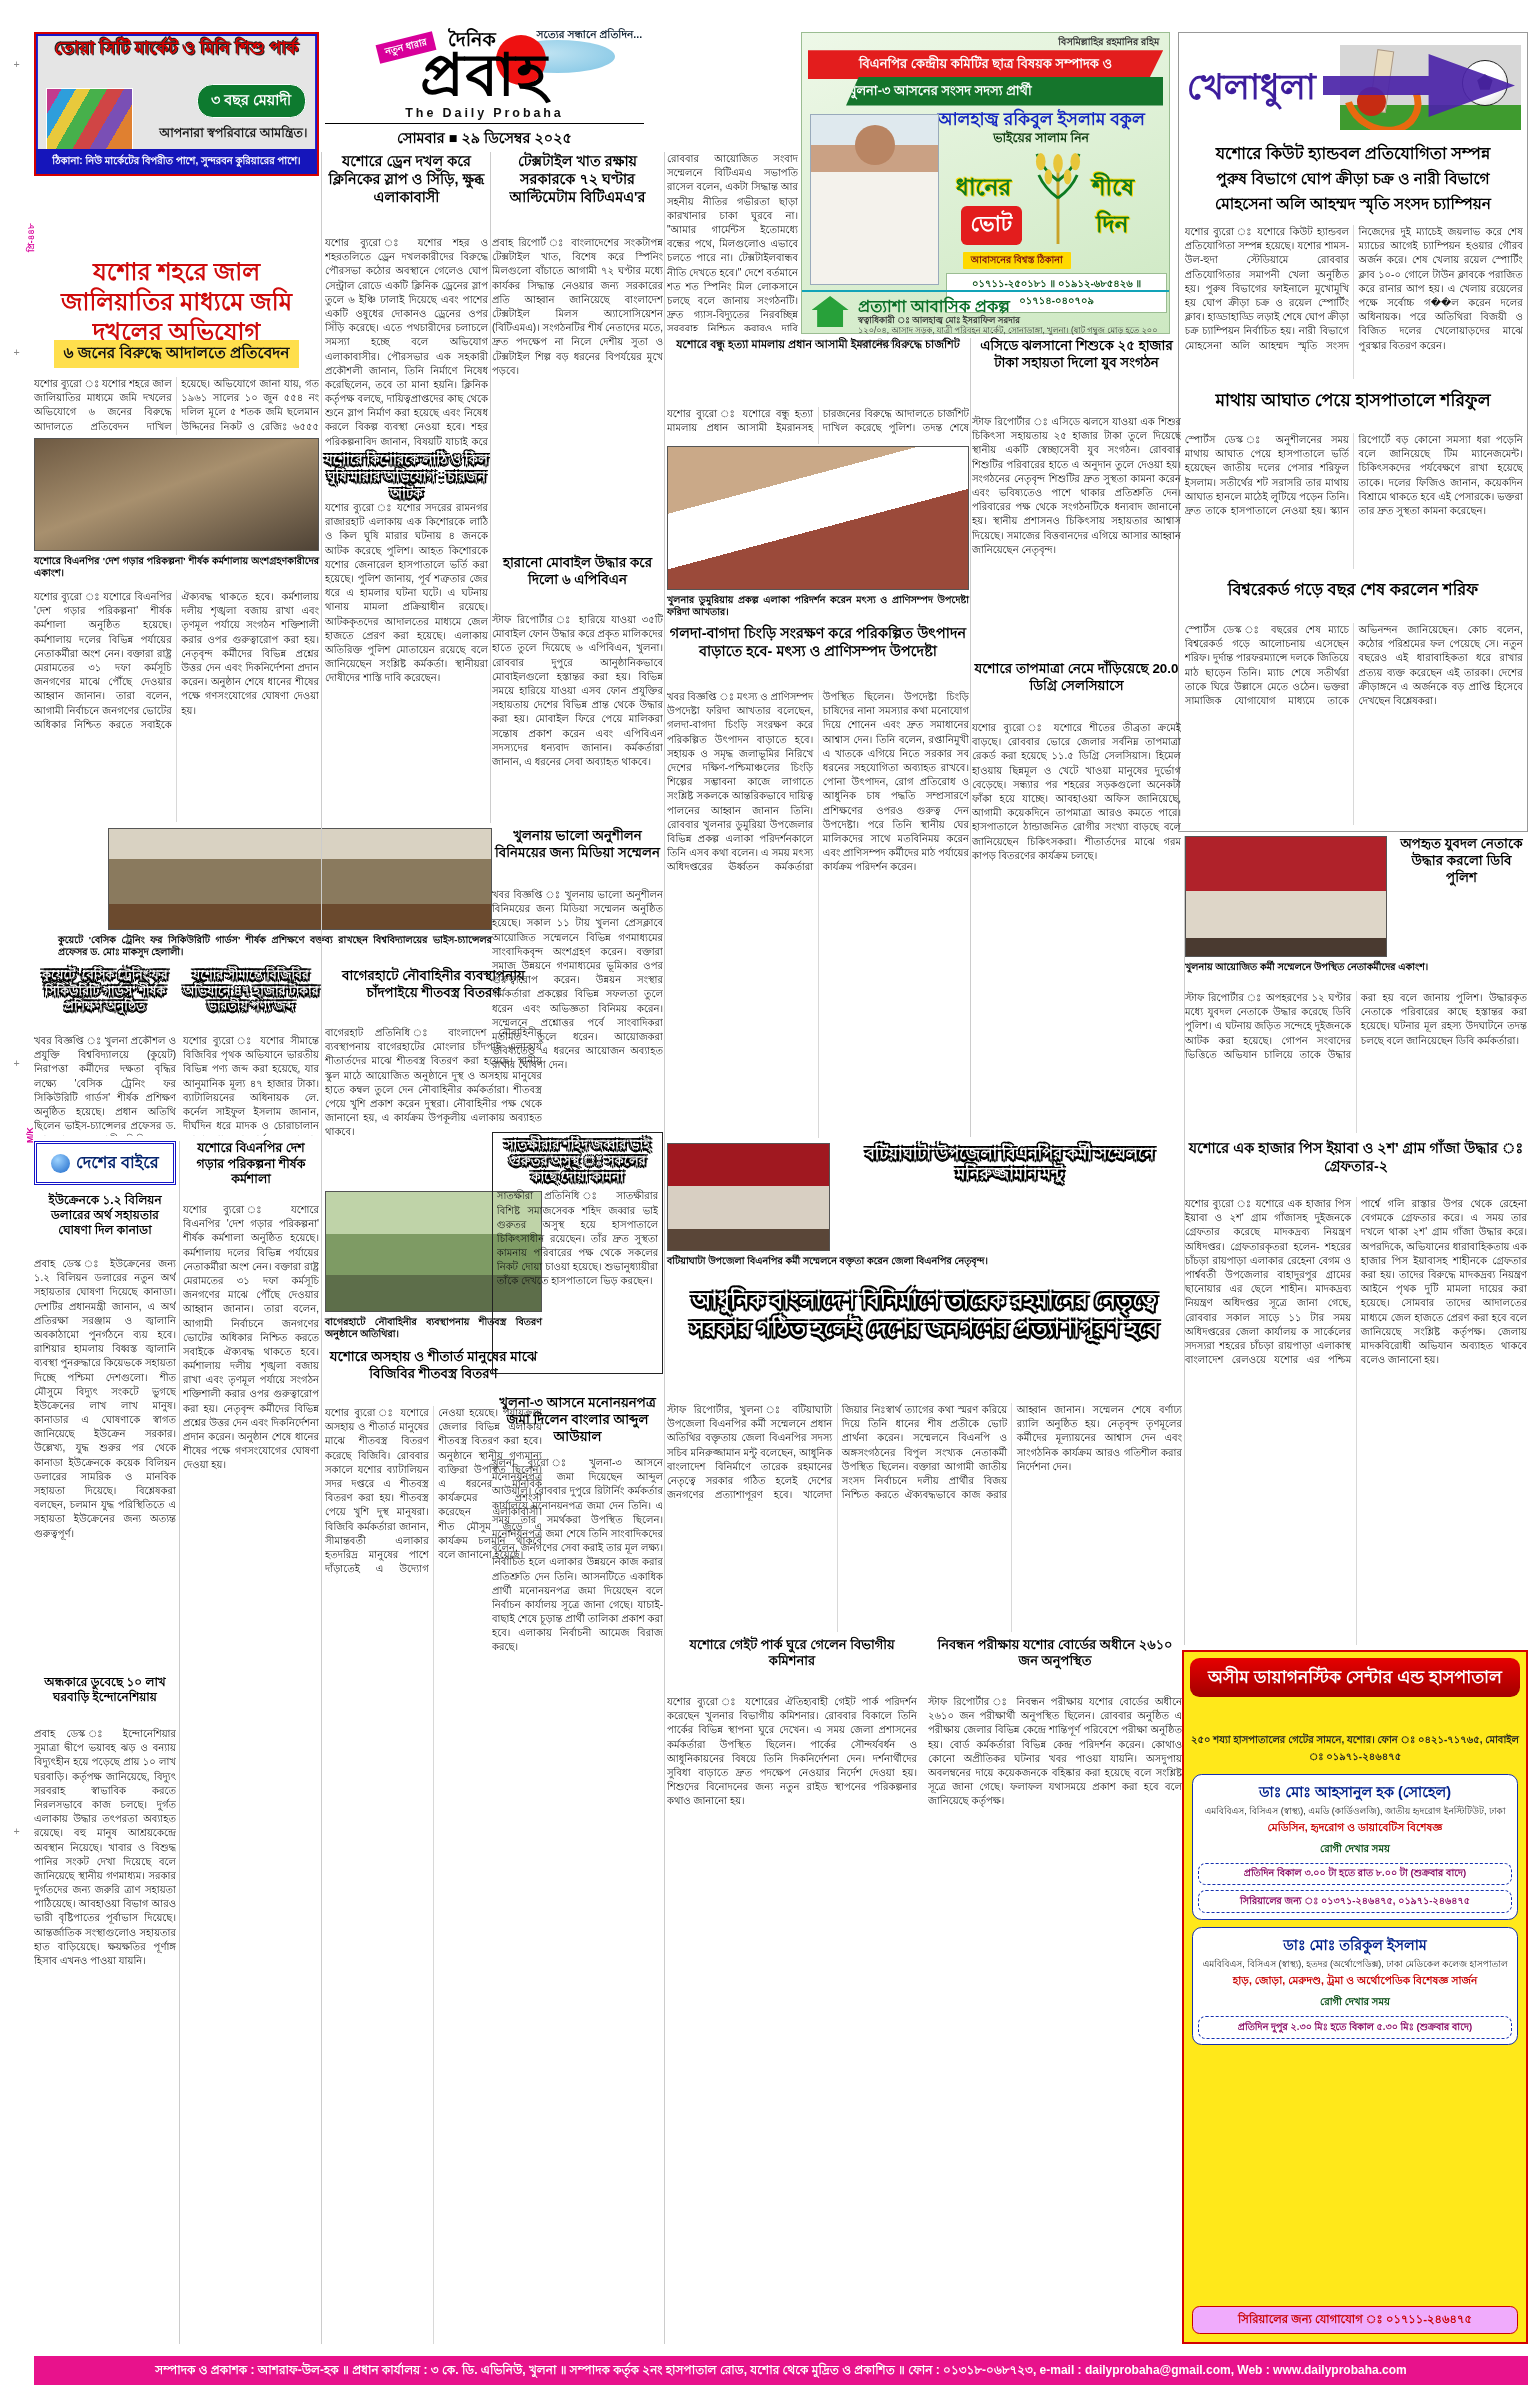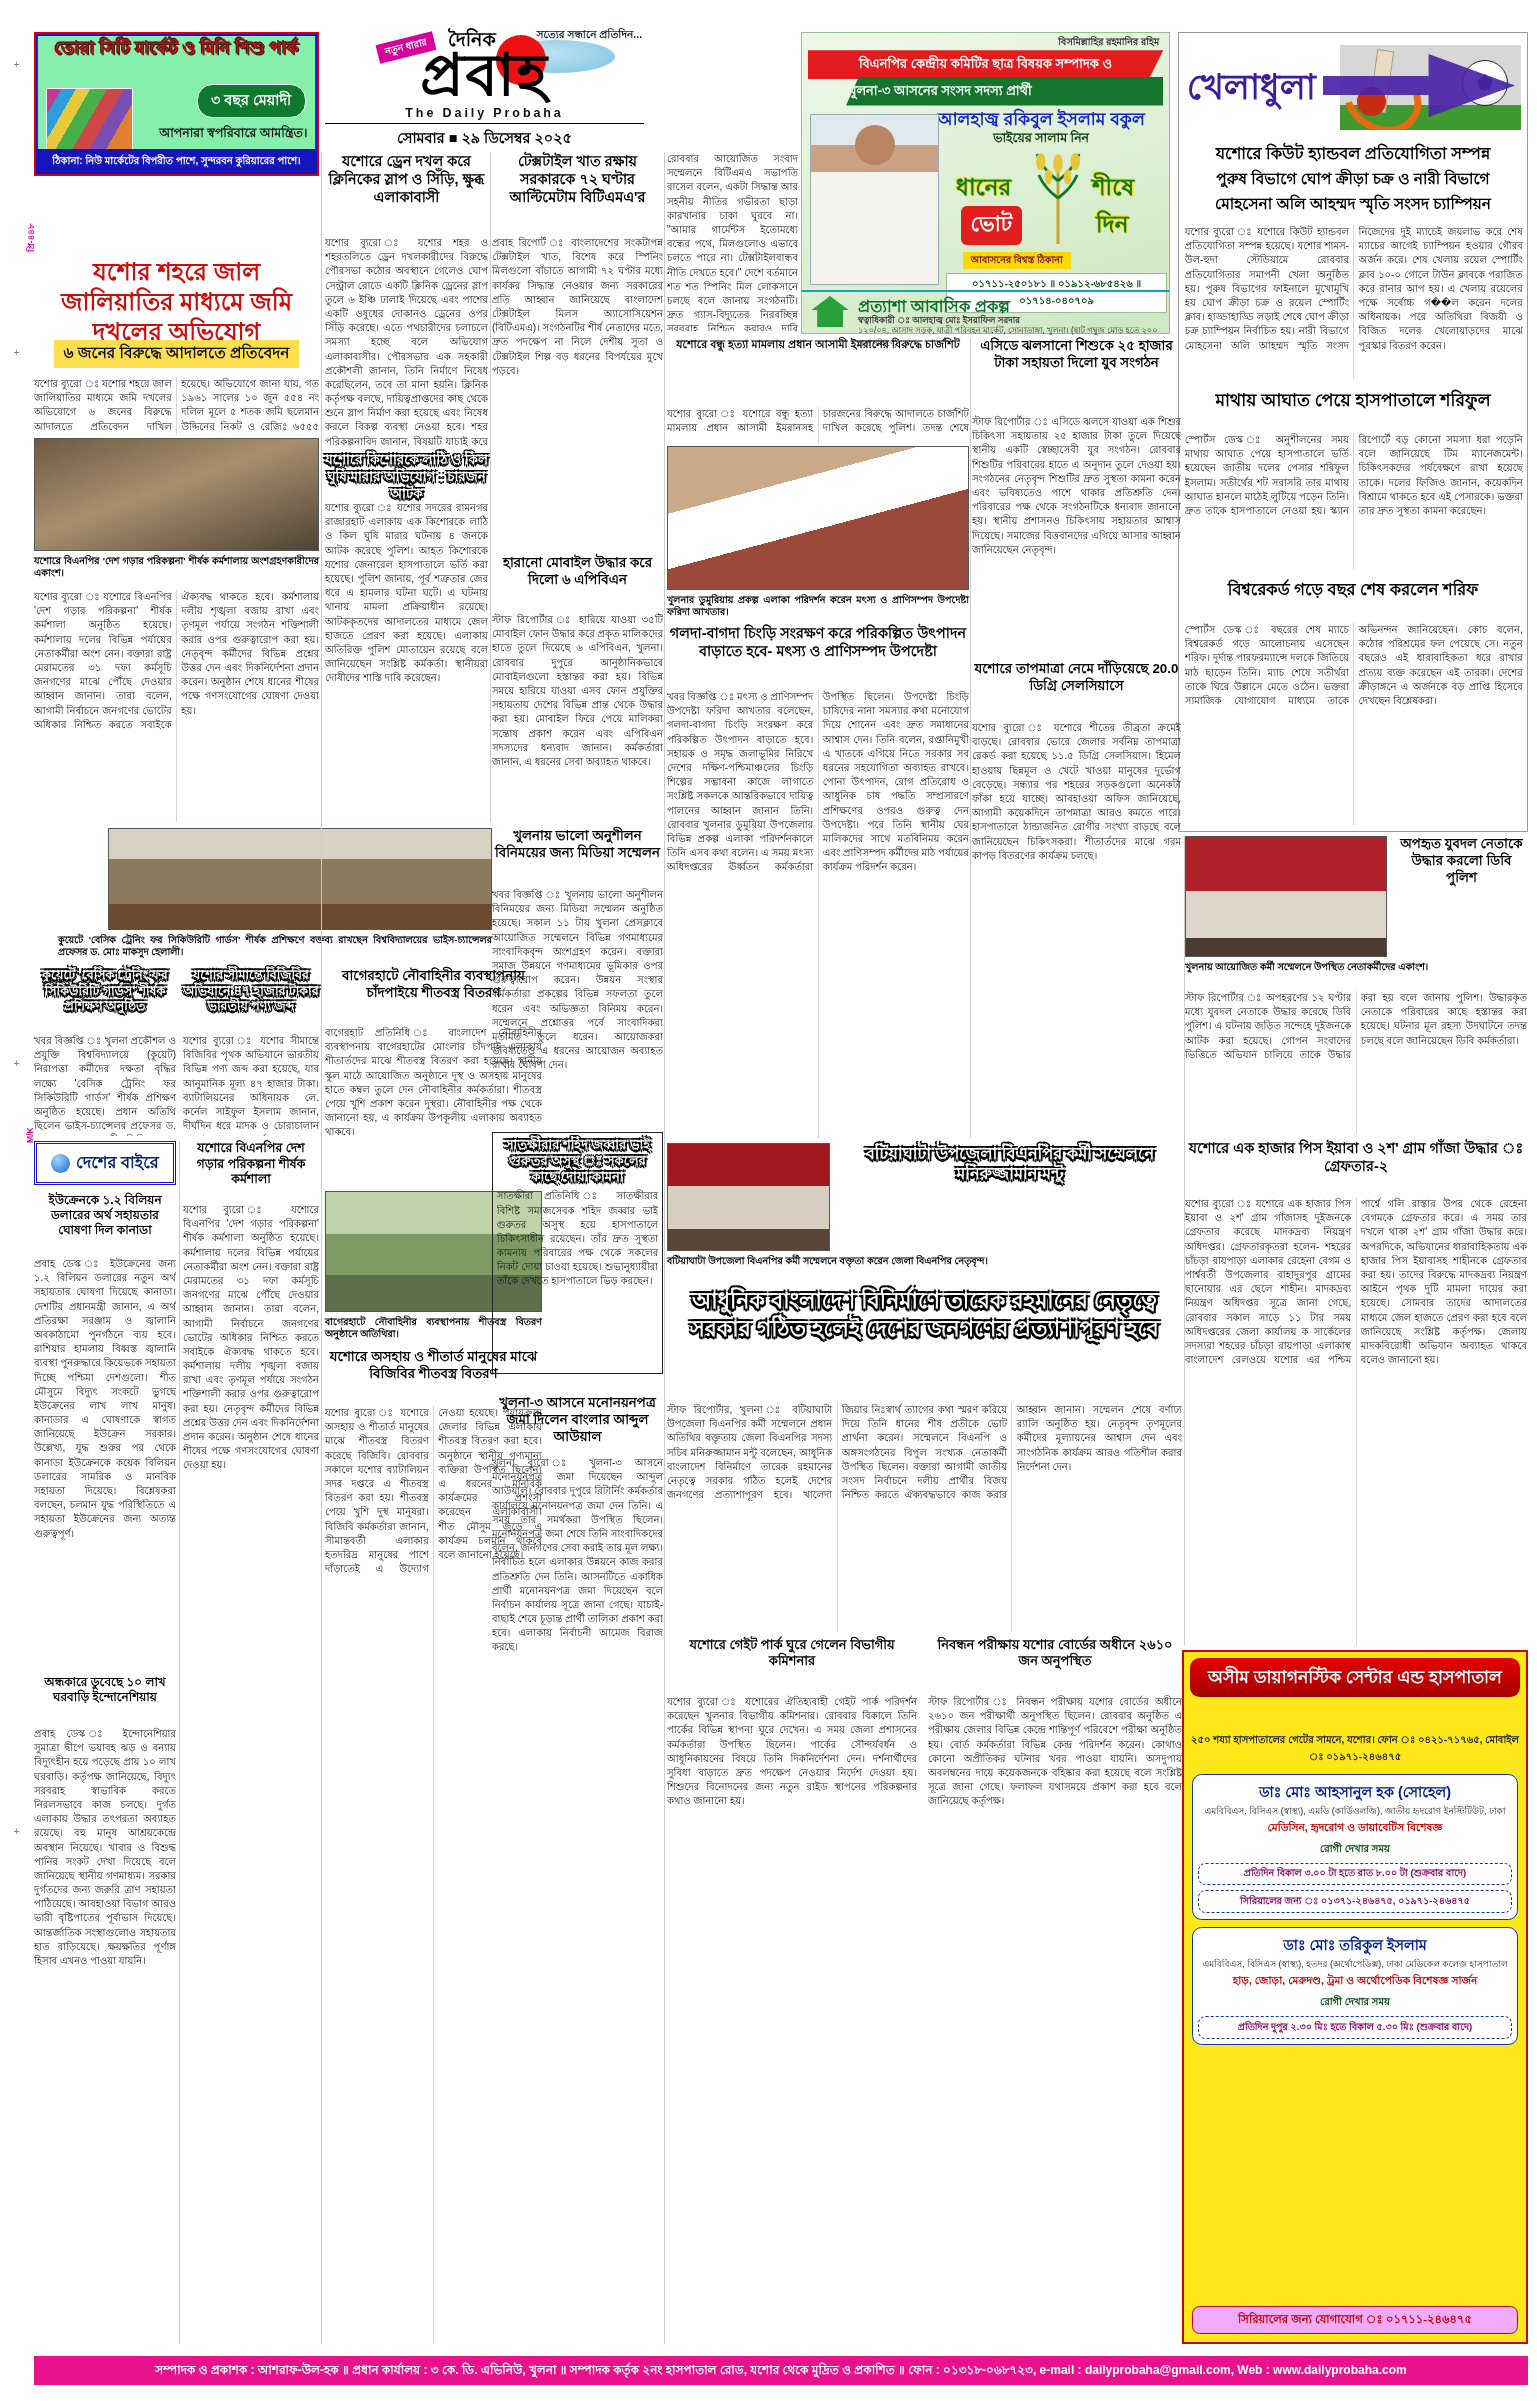--- a/index.html
+++ b/index.html
@@ -9,21 +9,21 @@
   .body{font-size:10px;line-height:1.42;text-align:justify;color:#141414;overflow:hidden;}
   .c2{column-count:2;column-gap:9.6px;column-rule:1px solid #d8d8d8;}
   .c3{column-count:3;column-gap:9.6px;column-rule:1px solid #d8d8d8;}
   .hl{font-weight:bold;text-align:center;line-height:1.25;color:#000;}
   .red{color:#cf0b0b;}
   .out{color:#fff;font-weight:900;text-shadow:-1.9px -1.9px 0 #000,1.9px -1.9px 0 #000,-1.9px 1.9px 0 #000,1.9px 1.9px 0 #000,0 2.9px 0 #000;}
   .cap{font-size:9.6px;font-weight:bold;line-height:1.3;text-align:justify;color:#000;}
   .ph{border:1px solid #555;}
   .vr{position:absolute;width:1px;background:#ccc;}
   
-  .adtl{background:#86efac;border:2.9px solid #d50000;box-shadow:inset 0 0 0 1.9px #1717c9;}
+  .adtl{background:#e5e5e5;border:2.9px solid #d50000;box-shadow:inset 0 0 0 1.9px #1717c9;}
   .adtl .t{font-size:17.3px;font-weight:900;color:#e00000;text-align:center;line-height:1.15;
            text-shadow:1px 1px 0 #222,-1px -1px 0 #222;padding:4.8px 3.8px 0;}
   .adtl .badge{position:absolute;right:11.5px;top:50px;background:#0d7a2f;border:1.9px solid #fff;border-radius:15.4px;
            color:#fff;font-weight:900;font-size:14.4px;padding:3.8px 13.4px;}
   .adtl .inv{position:absolute;right:9.6px;top:90px;font-size:12.5px;font-weight:900;color:#1a1a1a;}
   .adtl .pic{position:absolute;left:9.6px;top:54px;width:85px;height:61px;border:1.9px solid #fff;
            background:linear-gradient(120deg,#c23a8e 0 12%,#2e9edb 12% 24%,#e8c93c 24% 36%,#47b04b 36% 50%,#d04545 50% 64%,#7a4fb5 64% 78%,#e08030 78% 100%);}
   .adtl .strip{position:absolute;left:0;right:0;bottom:0;background:#1515bb;color:#fff;font-size:10px;
            font-weight:bold;text-align:center;padding:3.8px 1.9px;}
   

